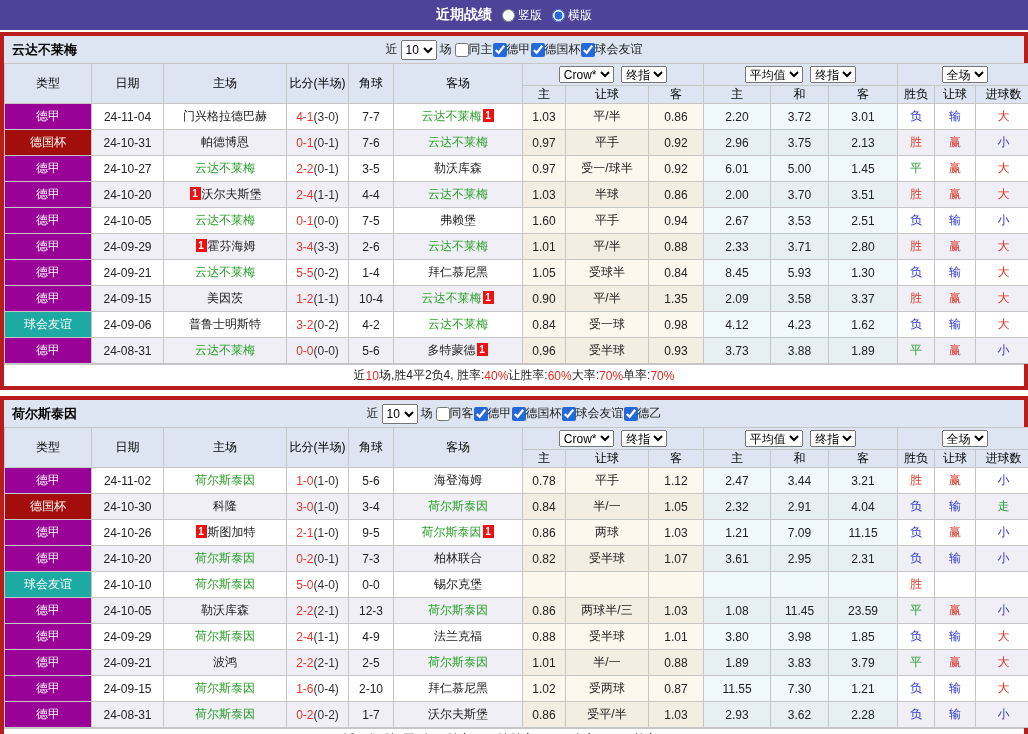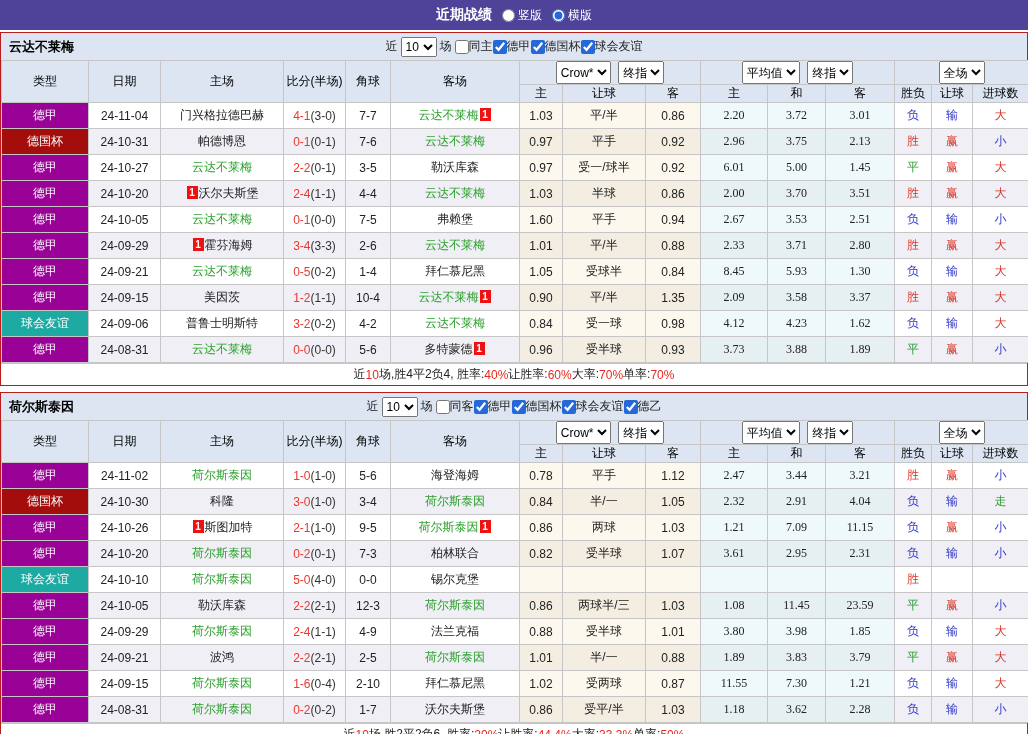--- a/index.html
+++ b/index.html
@@ -15,21 +15,21 @@
     background: #4e4399;
     display: flex;
     align-items: center;
     justify-content: center;
     gap: 10px;
     color: #fff;
   }
   .topbar .title { font-size: 14px; font-weight: bold; }
   .topbar label { display: inline-flex; align-items: center; gap: 3px; font-size: 12px; cursor: pointer; }
   .topbar input { accent-color: #2468d9; }
-  .section { border: 1px solid #b91c1c; margin-top: 2px; background: #fff; }
+  .section { border: 4px solid #b91c1c; margin-top: 2px; background: #fff; }
   .section + .section { margin-top: 6px; }
   .filter-row {
     height: 27px;
     background: #dce5f1;
     position: relative;
     display: flex;
     align-items: center;
   }
   .team-name { font-weight: bold; font-size: 13px; padding-left: 8px; color: #000; }
   .filter-controls {
@@ -47,27 +47,27 @@
   .filter-controls input { accent-color: #2468d9; width: 14px; height: 14px; }
   table { width: 100%; border-collapse: collapse; table-layout: fixed; }
   th, td {
     border: 1px solid #c6c6c6;
     text-align: center;
     overflow: hidden;
     white-space: nowrap;
   }
   thead th { background: #dce5f1; font-weight: normal; color: #000; }
   tr.hdrA th { height: 22px; }
-  tr.hdrA select { font-size: 12px; height: 23px; margin: 0 2px; }
+  tr.hdrA select { font-size: 12px; height: 17px; margin: 0 2px; }
   tr.hdrB th { height: 17px; font-size: 12px; }
   tbody td { height: 26px; font-size: 12px; background: #fff; }
   tbody tr:nth-child(even) td { background: #efeff5; }
   tbody td.c-odds { background: #fdf8ee; }
   tbody tr:nth-child(even) td.c-odds { background: #f3ede2; }
-  tbody td.c-avg { background: #eff8fa; font-family: Liberation Serif, serif; }
+  tbody td.c-avg { background: #eff8fa; }
   tbody tr:nth-child(even) td.c-avg { background: #e6eff2; }
   tbody td.type { color: #fff; }
   .green-team { color: #2da12d; }
   .ft-score { color: #e8382c; }
   .ht-score { color: #333; }
   .badge-1 {
     display: inline-block;
     background: #ee1111;
     color: #fff;
     font-weight: bold;
@@ -281,21 +281,21 @@
           <td class="c-avg">3.71</td>
           <td class="c-avg">2.80</td>
           <td style="color: rgb(217, 56, 44);">胜</td>
           <td style="color: rgb(217, 56, 44);">赢</td>
           <td style="color: rgb(217, 56, 44);">大</td>
         </tr>
         <tr>
           <td class="type" style="background: rgb(153, 1, 151);">德甲</td>
           <td>24-09-21</td>
           <td><span class="green-team">云达不莱梅</span></td>
-          <td><span class="ft-score">0-5</span><span class="ht-score">(0-2)</span></td>
+          <td><span class="ft-score">5-5</span><span class="ht-score">(0-2)</span></td>
           <td>1-4</td>
           <td><span>拜仁慕尼黑</span></td>
           <td class="c-odds">1.05</td>
           <td class="c-odds">受球半</td>
           <td class="c-odds">0.84</td>
           <td class="c-avg">8.45</td>
           <td class="c-avg">5.93</td>
           <td class="c-avg">1.30</td>
           <td style="color: rgb(48, 55, 205);">负</td>
           <td style="color: rgb(48, 55, 205);">输</td>
@@ -606,21 +606,21 @@
         <tr>
           <td class="type" style="background: rgb(153, 1, 151);">德甲</td>
           <td>24-08-31</td>
           <td><span class="green-team">荷尔斯泰因</span></td>
           <td><span class="ft-score">0-2</span><span class="ht-score">(0-2)</span></td>
           <td>1-7</td>
           <td><span>沃尔夫斯堡</span></td>
           <td class="c-odds">0.86</td>
           <td class="c-odds">受平/半</td>
           <td class="c-odds">1.03</td>
-          <td class="c-avg">1.18</td>
+          <td class="c-avg">2.93</td>
           <td class="c-avg">3.62</td>
           <td class="c-avg">2.28</td>
           <td style="color: rgb(48, 55, 205);">负</td>
           <td style="color: rgb(48, 55, 205);">输</td>
           <td style="color: rgb(48, 55, 205);">小</td>
         </tr>
       </tbody>
   </table>
   <div class="summary">
       <span>近</span>

